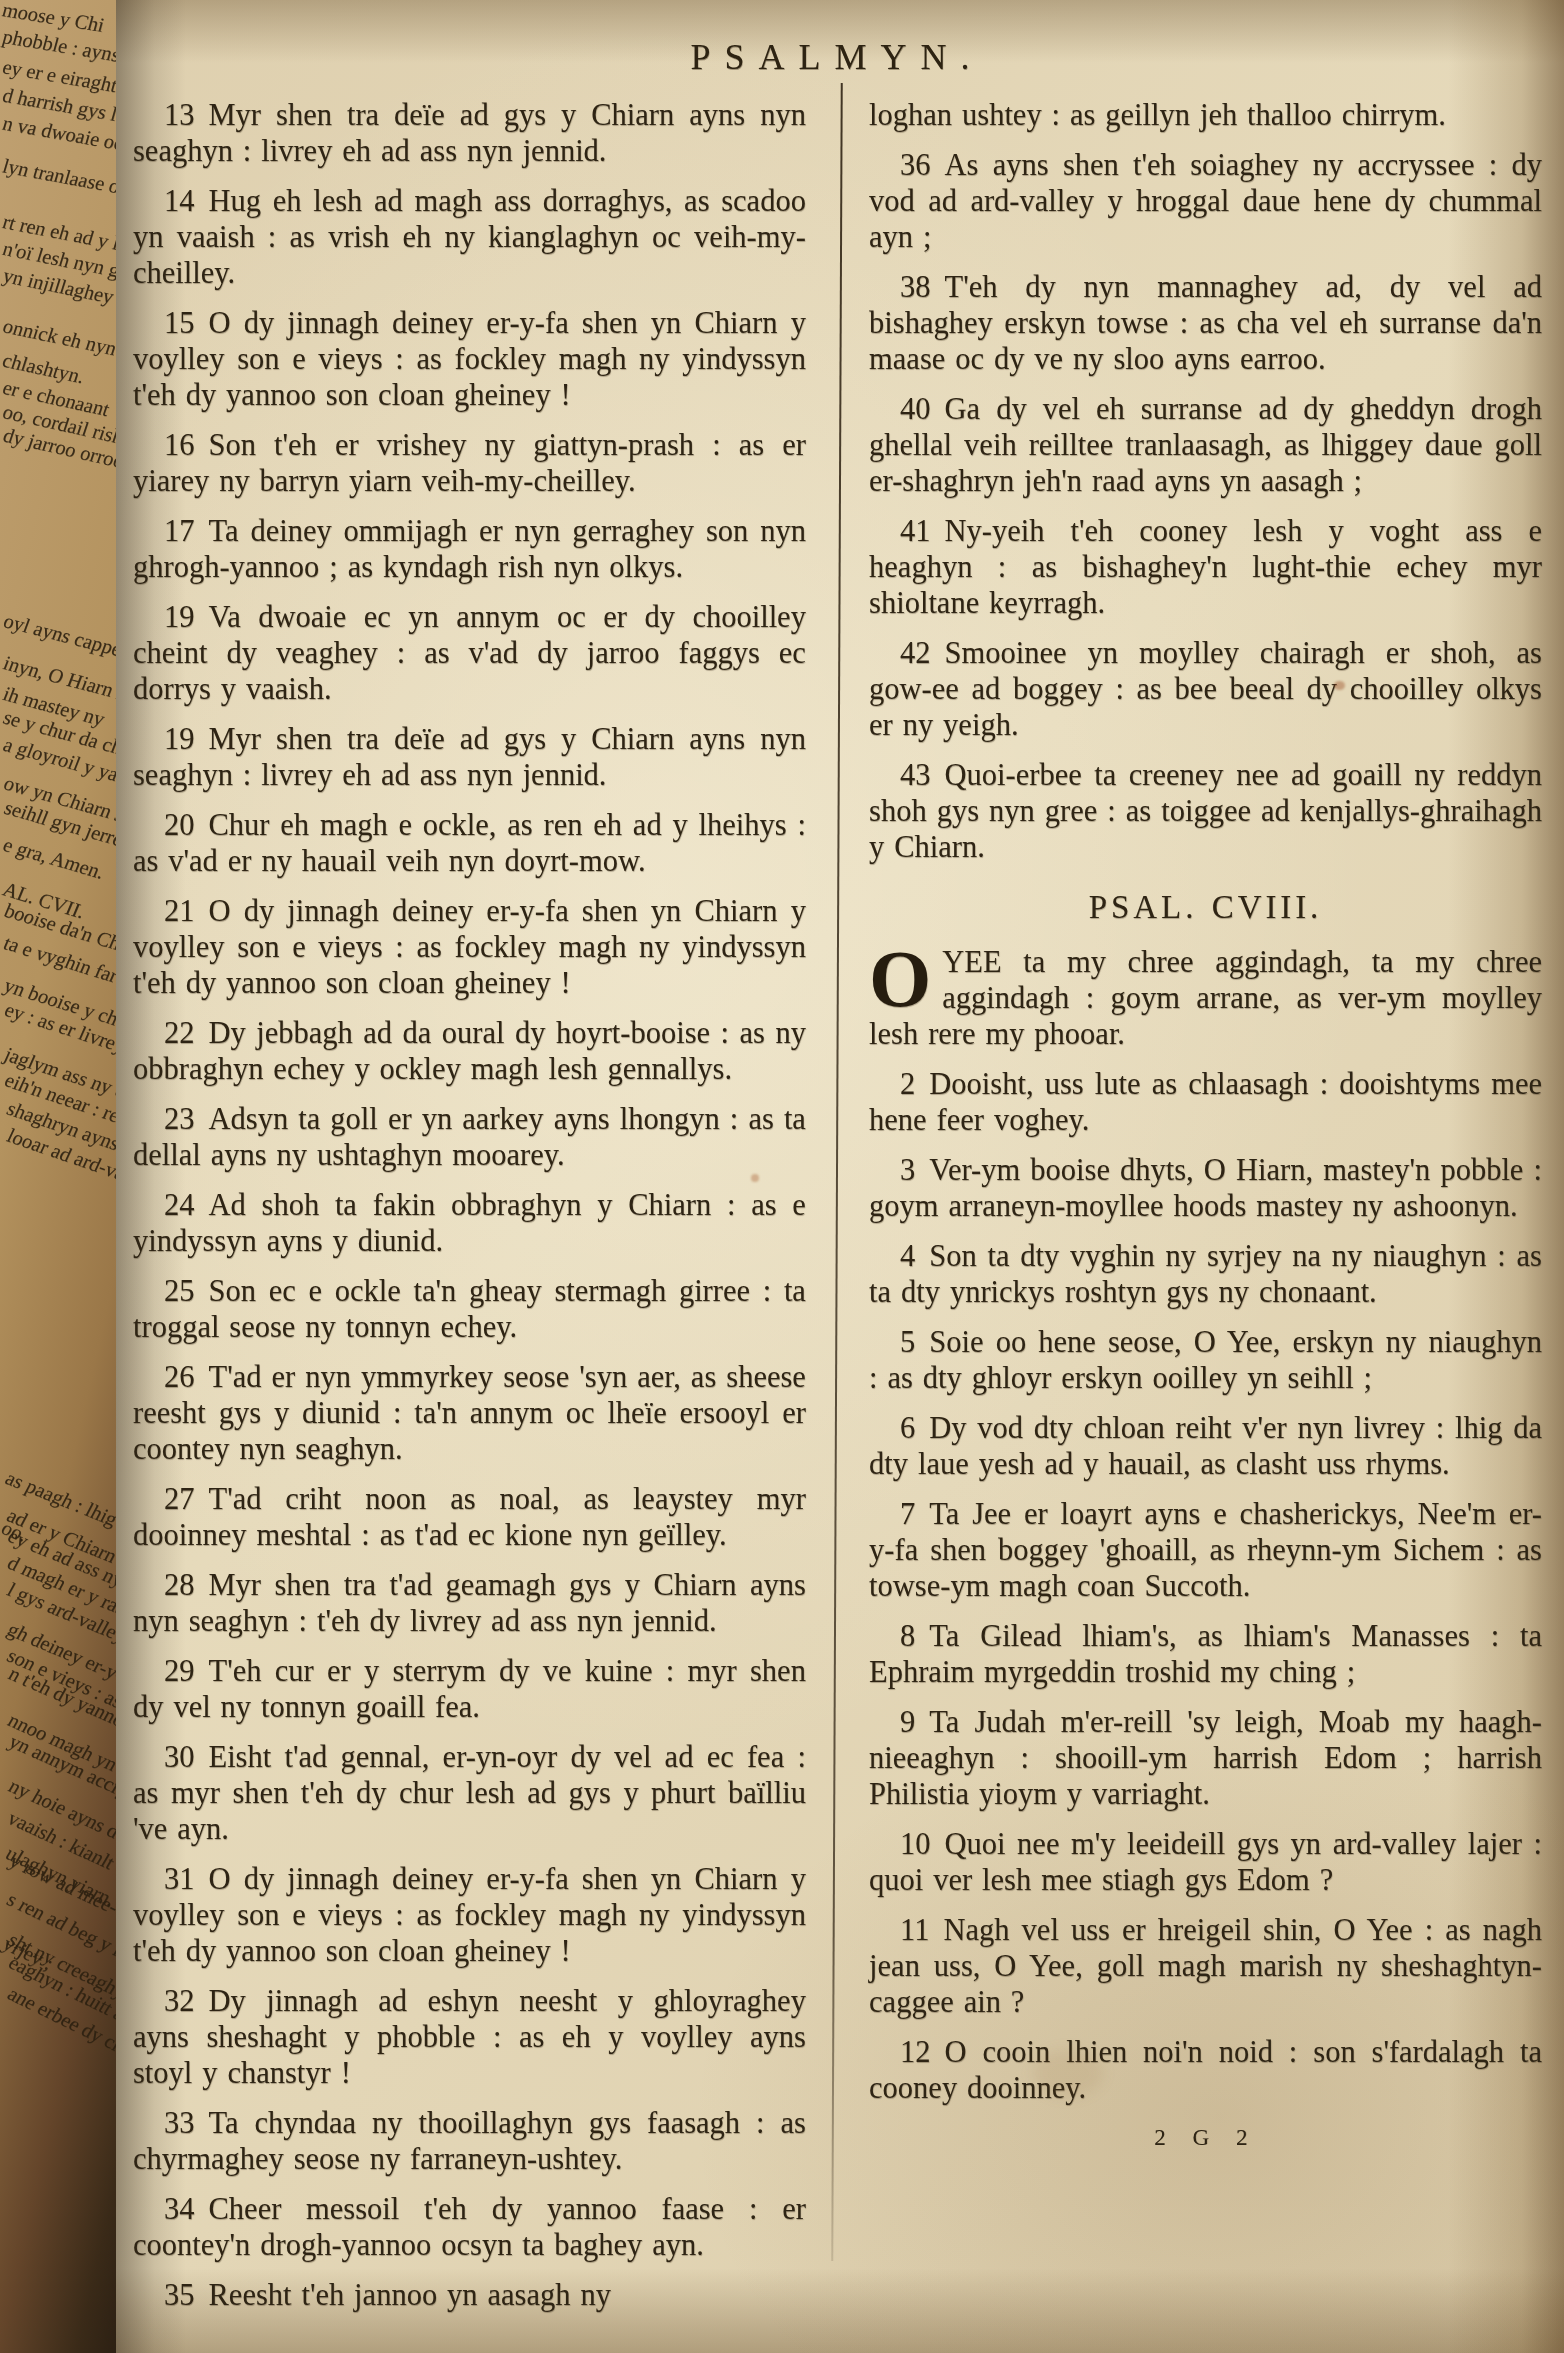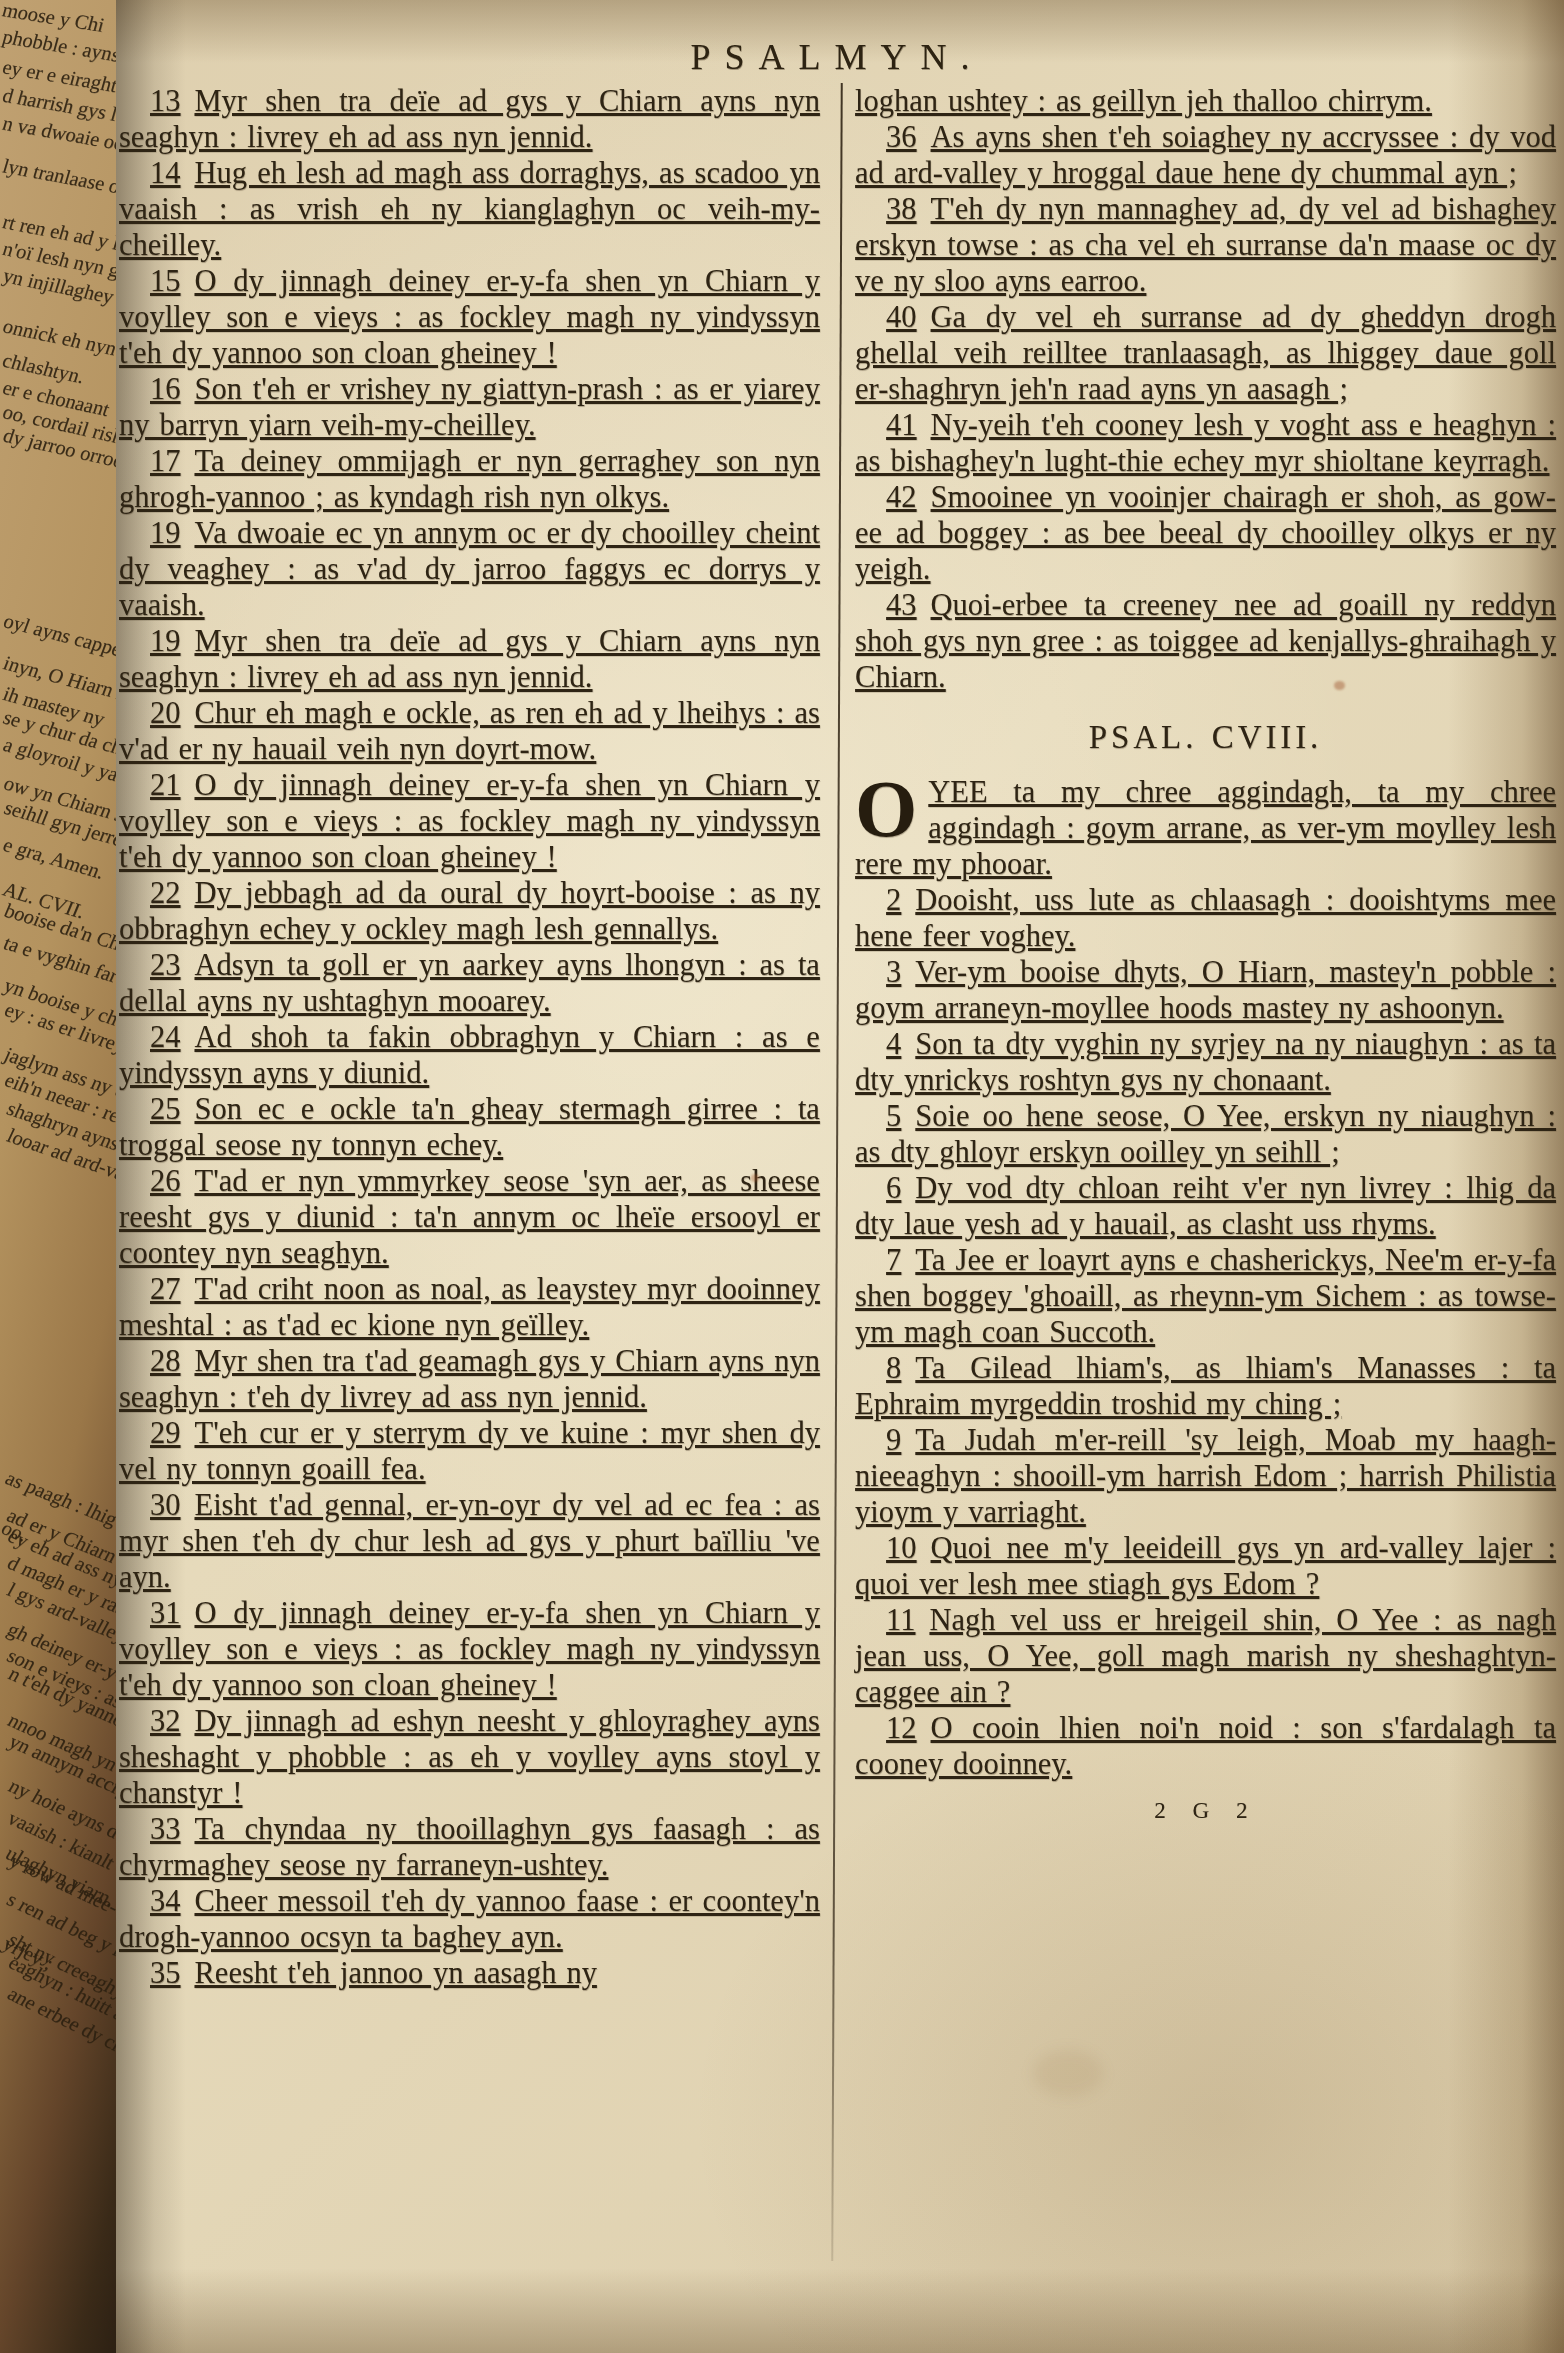--- a/index.html
+++ b/index.html
@@ -46,21 +46,21 @@
     font-size:30.5px;line-height:36px;text-align:justify;word-spacing:2.3px;
     text-shadow:0.5px 0.5px 0.7px rgba(62,48,28,0.35);
   }
   .col.left{padding-right:4.7px;}
   .col.right{padding-left:7.8px;}
   .rule{
     width:2.3px;height:2178px;margin:0 9.4px 0 11px;flex:none;
     background:linear-gradient(to bottom, rgba(48,36,20,0.9) 0%, rgba(48,36,20,0.72) 85%, rgba(48,36,20,0.15) 100%);
     transform:rotate(0.25deg);
   }
-  .verse{margin:0;text-indent:31px;text-decoration:underline;}
+  .verse{margin:14px;text-indent:31px;}
   .verse.cont{text-indent:0;}
   .vnum{margin-right:14px;}
   .psalm-heading{
     text-align:center;text-indent:0;font-size:33px;letter-spacing:3.9px;
     margin:23.5px 0 19px 0;
   }
   .first-verse{text-indent:0;}
   .cap{
     float:left;font-size:80px;line-height:64px;font-weight:bold;
     padding:3.1px 11px 0 0;color:#261d0f;
@@ -162,21 +162,21 @@
         <p class="verse"><span class="vnum">35</span><span>Reesht t'eh jannoo yn aasagh ny</span></p>
       </div>
     <div class="rule"></div>
     <div class="col right">
       <div id="col-right-items">
           <p class="verse cont"><span>loghan ushtey : as geillyn jeh thalloo chirrym.</span></p>
           <p class="verse"><span class="vnum">36</span><span>As ayns shen t'eh soiaghey ny accryssee : dy vod ad ard-valley y hroggal daue hene dy chummal ayn ;</span></p>
           <p class="verse"><span class="vnum">38</span><span>T'eh dy nyn mannaghey ad, dy vel ad bishaghey erskyn towse : as cha vel eh surranse da'n maase oc dy ve ny sloo ayns earroo.</span></p>
           <p class="verse"><span class="vnum">40</span><span>Ga dy vel eh surranse ad dy gheddyn drogh ghellal veih reilltee tranlaasagh, as lhiggey daue goll er-shaghryn jeh'n raad ayns yn aasagh ;</span></p>
           <p class="verse"><span class="vnum">41</span><span>Ny-yeih t'eh cooney lesh y voght ass e heaghyn : as bishaghey'n lught-thie echey myr shioltane keyrragh.</span></p>
-          <p class="verse"><span class="vnum">42</span><span>Smooinee yn vooinjer chairagh er shoh, as gow-ee ad boggey : as bee beeal dy chooilley olkys er ny yeigh.</span></p>
+          <p class="verse"><span class="vnum">42</span><span>Smooinee yn moylley chairagh er shoh, as gow-ee ad boggey : as bee beeal dy chooilley olkys er ny yeigh.</span></p>
           <p class="verse"><span class="vnum">43</span><span>Quoi-erbee ta creeney nee ad goaill ny reddyn shoh gys nyn gree : as toiggee ad kenjallys-ghraihagh y Chiarn.</span></p>
           <div class="psalm-heading">PSAL. CVIII.</div>
           <p class="verse first-verse"><span class="cap">O</span><span>YEE ta my chree aggindagh, ta my chree aggindagh : goym arrane, as ver-ym moylley lesh rere my phooar.</span></p>
           <p class="verse"><span class="vnum">2</span><span>Dooisht, uss lute as chlaasagh : dooishtyms mee hene feer voghey.</span></p>
           <p class="verse"><span class="vnum">3</span><span>Ver-ym booise dhyts, O Hiarn, mastey'n pobble : goym arraneyn-moyllee hoods mastey ny ashoonyn.</span></p>
           <p class="verse"><span class="vnum">4</span><span>Son ta dty vyghin ny syrjey na ny niaughyn : as ta dty ynrickys roshtyn gys ny chonaant.</span></p>
           <p class="verse"><span class="vnum">5</span><span>Soie oo hene seose, O Yee, erskyn ny niaughyn : as dty ghloyr erskyn ooilley yn seihll ;</span></p>
           <p class="verse"><span class="vnum">6</span><span>Dy vod dty chloan reiht v'er nyn livrey : lhig da dty laue yesh ad y hauail, as clasht uss rhyms.</span></p>
           <p class="verse"><span class="vnum">7</span><span>Ta Jee er loayrt ayns e chasherickys, Nee'm er-y-fa shen boggey 'ghoaill, as rheynn-ym Sichem : as towse-ym magh coan Succoth.</span></p>
           <p class="verse"><span class="vnum">8</span><span>Ta Gilead lhiam's, as lhiam's Manasses : ta Ephraim myrgeddin troshid my ching ;</span></p>

